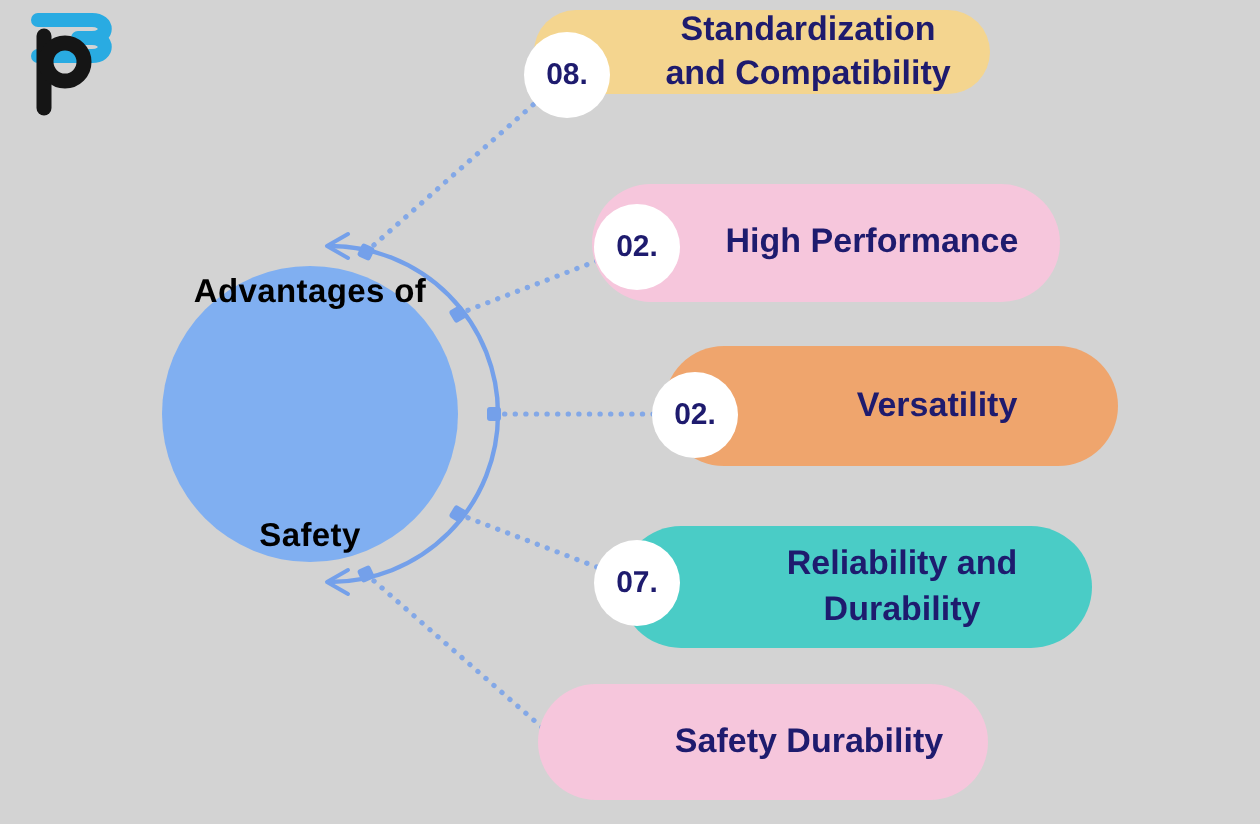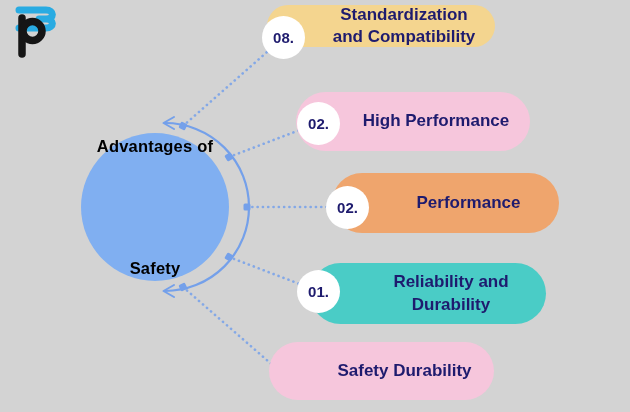--- a/index.html
+++ b/index.html
@@ -103,35 +103,35 @@
     <span>Safety</span>
   </div>
 
   <div class="pill pill1" style="background-color: rgb(244, 213, 143);">
     <span class="pill-label">Standardization and Compatibility</span>
   </div>
   <div class="pill pill2" style="background-color: rgb(246, 198, 220);">
     <span class="pill-label">High Performance</span>
   </div>
   <div class="pill pill3" style="background-color: rgb(239, 165, 109);">
-    <span class="pill-label">Performance</span>
+    <span class="pill-label">Versatility</span>
   </div>
   <div class="pill pill4" style="background-color: rgb(74, 204, 198);">
     <span class="pill-label">Reliability and Durability</span>
   </div>
   <div class="pill pill5" style="background-color: rgb(246, 198, 220);">
     <span class="pill-label">Safety Durability</span>
   </div>
 
   <div class="num-circle num1">
     <span>08.</span>
   </div>
   <div class="num-circle num2">
     <span>02.</span>
   </div>
   <div class="num-circle num3">
     <span>02.</span>
   </div>
   <div class="num-circle num4">
-    <span>01.</span>
+    <span>07.</span>
   </div>
 
 </div>
 
 </body></html>

